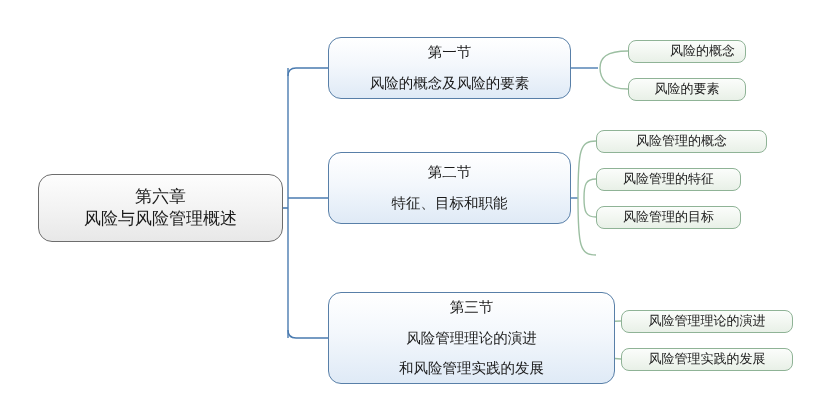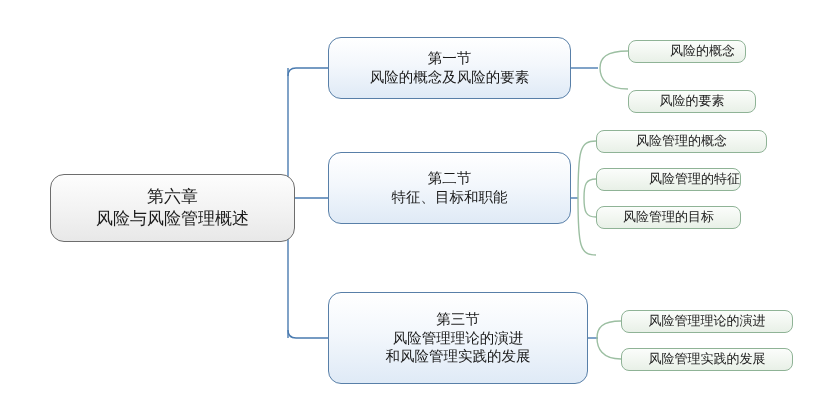--- a/index.html
+++ b/index.html
@@ -44,48 +44,48 @@
   
   .root-node {
     left: 38px;
     top: 174px;
     width: 245px;
     height: 68px;
     border: 1.3px solid #6d6d6d;
     border-radius: 14px;
     background: linear-gradient(180deg, #fdfdfd 0%, #f2f2f2 55%, #e8e8e8 100%);
     font-size: 17px;
-    margin-left: 12px;
   }
   .root-node .line { line-height: 1.32; }
 
   
   .section-node {
     border: 1.2px solid #587fa8;
     border-radius: 13px;
     background: linear-gradient(180deg, #ffffff 0%, #f3f7fc 45%, #dfeaf6 100%);
     font-size: 14.5px;
+    gap: 12px;
   }
   .sec-1 { left: 328px; top: 37px;  width: 243px; height: 62px; }
   .sec-2 { left: 328px; top: 152px; width: 243px; height: 72px; }
-  .sec-3 { left: 328px; top: 292px; width: 260px; height: 92px; }
+  .sec-3 { left: 328px; top: 292px; width: 287px; height: 92px; }
 
   
   .leaf-node {
     border: 1.1px solid #8fb396;
     border-radius: 8px;
     background: linear-gradient(180deg, #fbfdfb 0%, #f1f6f0 55%, #e8f0e7 100%);
     font-size: 13px;
     height: 23px;
   }
   .leaf-a1 { left: 628px; top: 40px;  width: 118px; padding-left: 31px; }
-  .leaf-a2 { left: 628px; top: 78px;  width: 128px; margin-top: 12px; }
+  .leaf-a2 { left: 628px; top: 78px;  width: 118px; }
 
   .leaf-b1 { left: 596px; top: 130px; width: 171px; }
-  .leaf-b2 { left: 596px; top: 168px; width: 145px; align-items: flex-end; }
+  .leaf-b2 { left: 596px; top: 168px; width: 145px; }
   .leaf-b3 { left: 596px; top: 206px; width: 145px; }
   .leaf-b4 { left: 596px; top: 244px; width: 145px; }
 
   .leaf-c1 { left: 621px; top: 310px; width: 172px; }
   .leaf-c2 { left: 621px; top: 348px; width: 172px; }
 </style>
 </head>
 <body>
 
 <div id="canvas">

